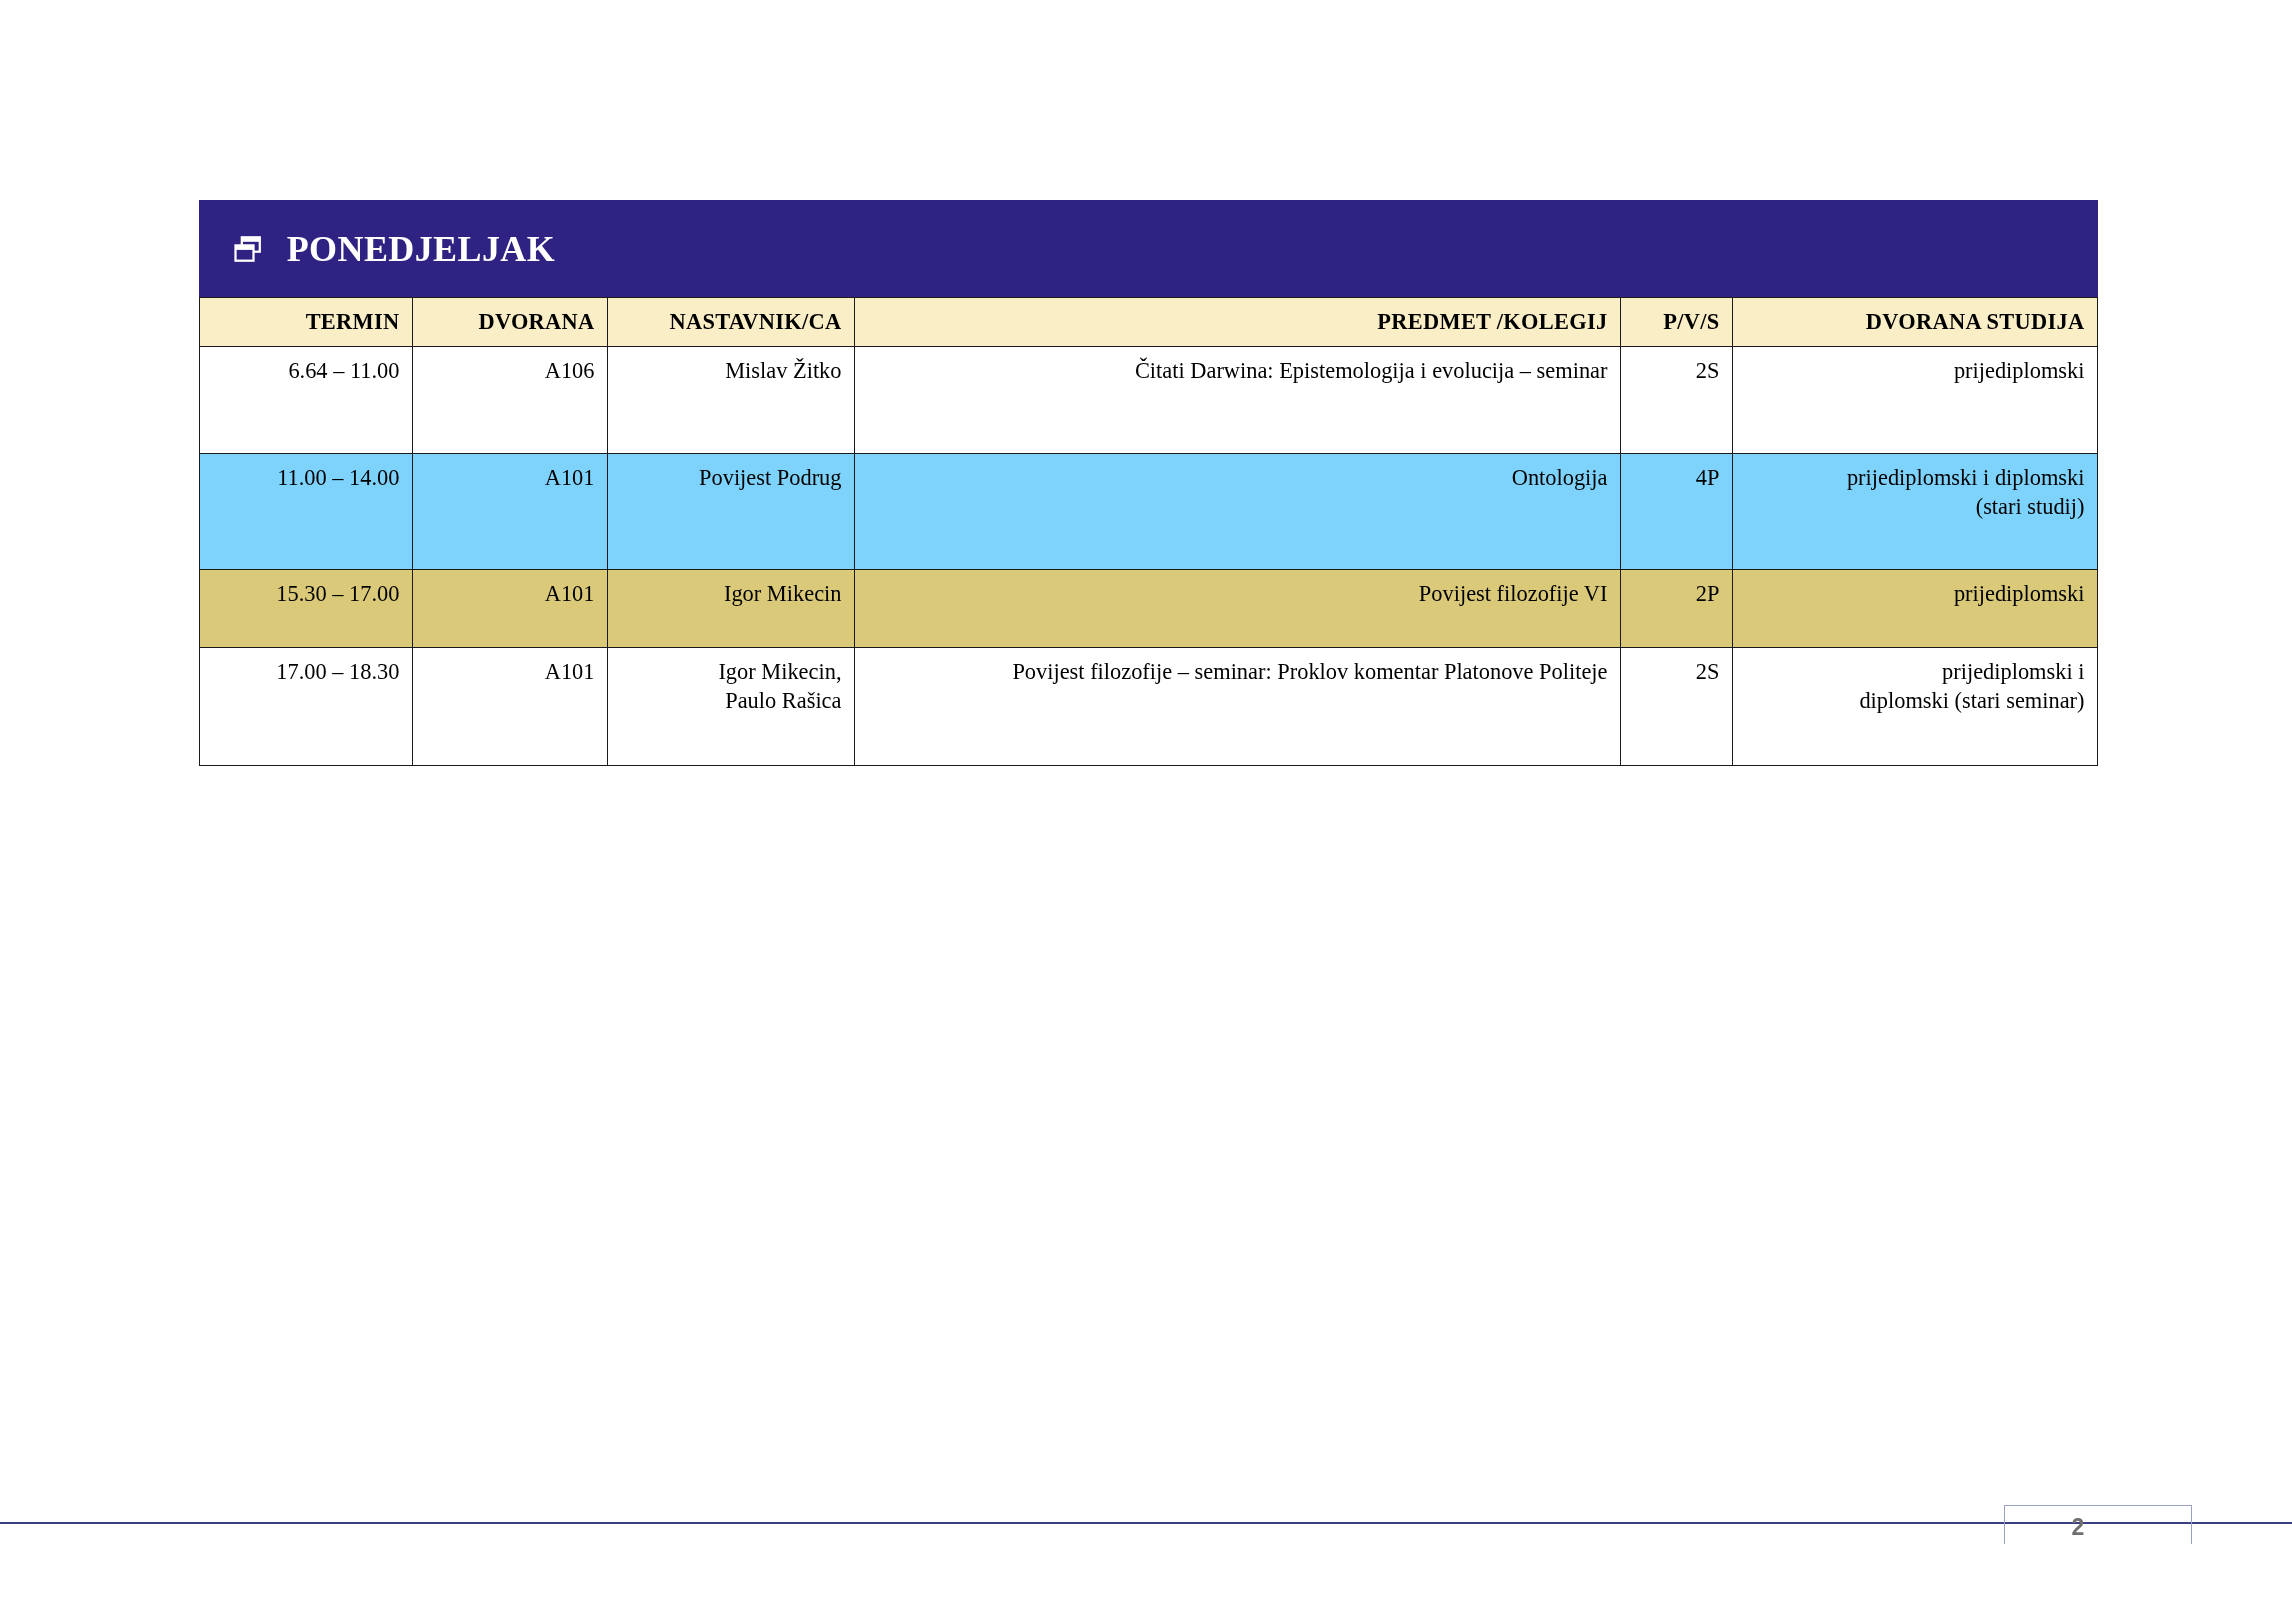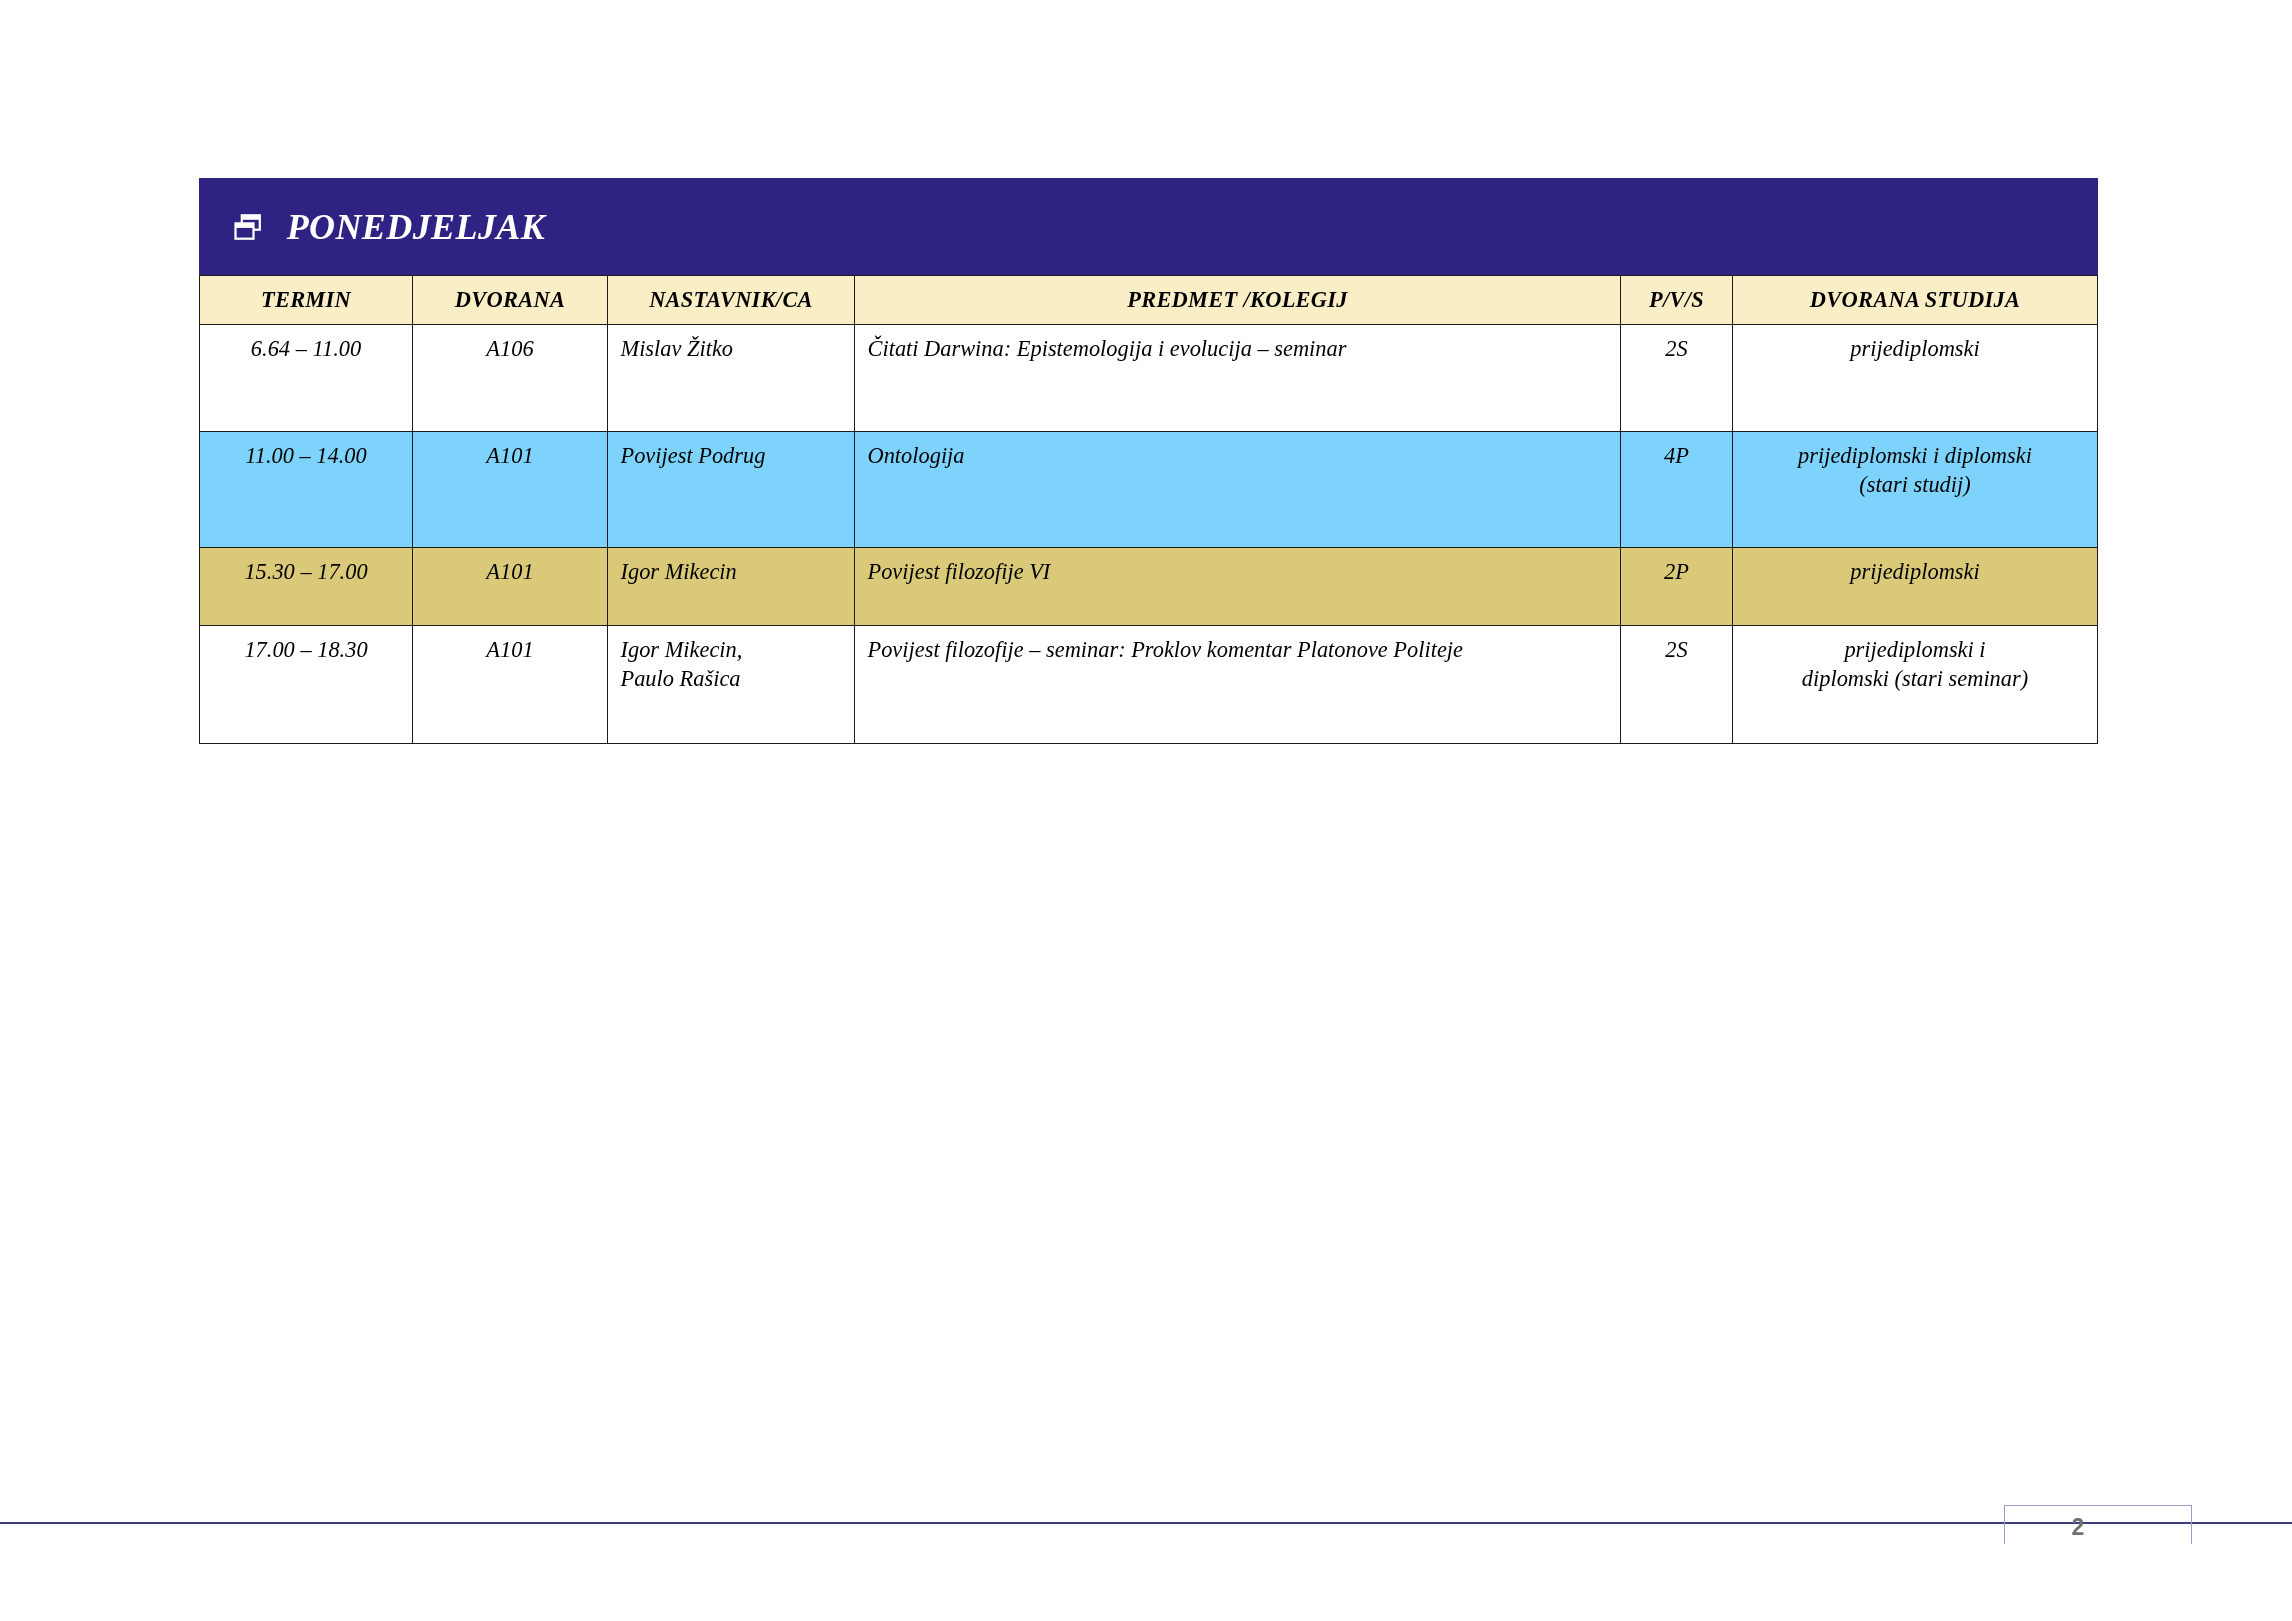--- a/index.html
+++ b/index.html
@@ -16,23 +16,22 @@
   }
 
   .page {
     position: absolute;
     inset: 0;
   }
 
   .schedule-wrap {
     position: absolute;
     left: 199px;
-    top: 178px;
+    top: 200px;
     width: 1899px;
-    font-style: italic;
   }
 
   .day-header {
     background: #2e2382;
     color: #ffffff;
     height: 97px;
     display: flex;
     align-items: center;
     padding-left: 32px;
     box-sizing: border-box;
@@ -59,20 +58,21 @@
     width: 100%;
     border: 1.8px solid #1a1a1a;
     border-top: none;
   }
   table.schedule td, table.schedule th {
     border: 1.8px solid #1a1a1a;
     padding: 9px 12.5px;
     font-size: 22.4px;
     vertical-align: top;
     line-height: 1.32;
+    text-align: right;
   }
   thead th {
     background: #faeec7;
     font-weight: bold;
     text-align: center;
     font-size: 22.4px;
     padding: 14.3px 7.2px;
     vertical-align: middle;
     letter-spacing: 0.3px;
   }

